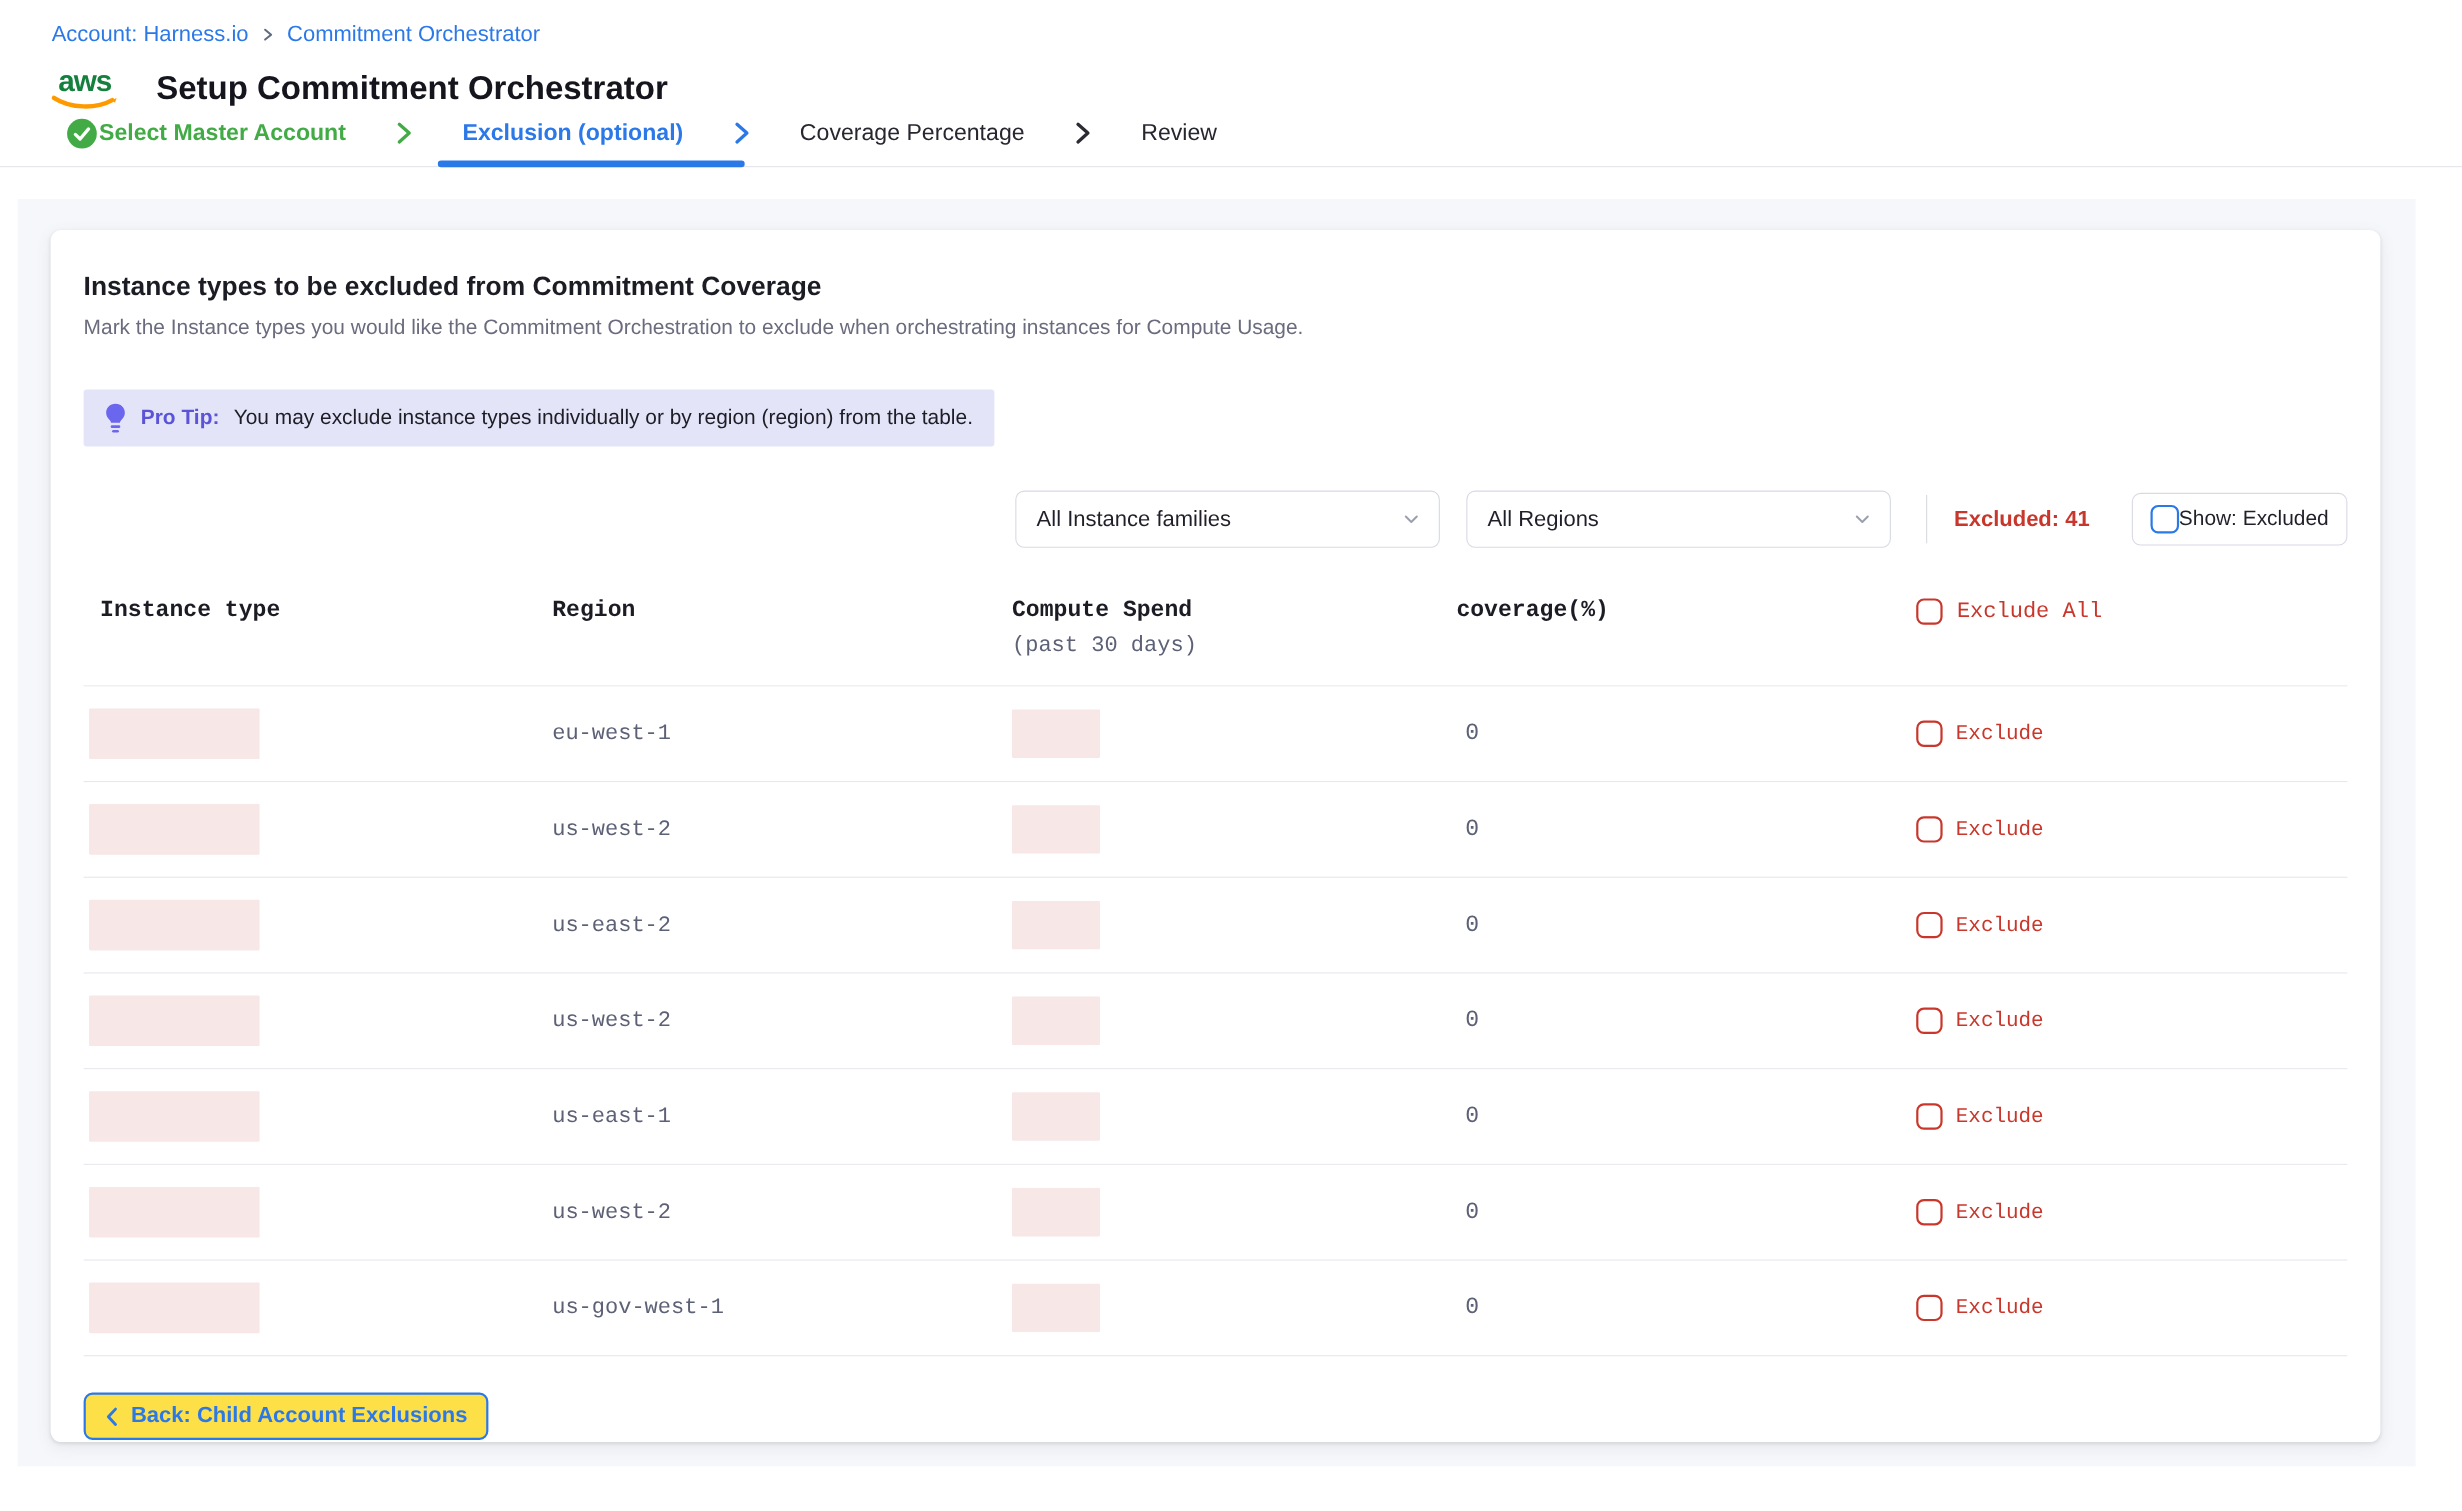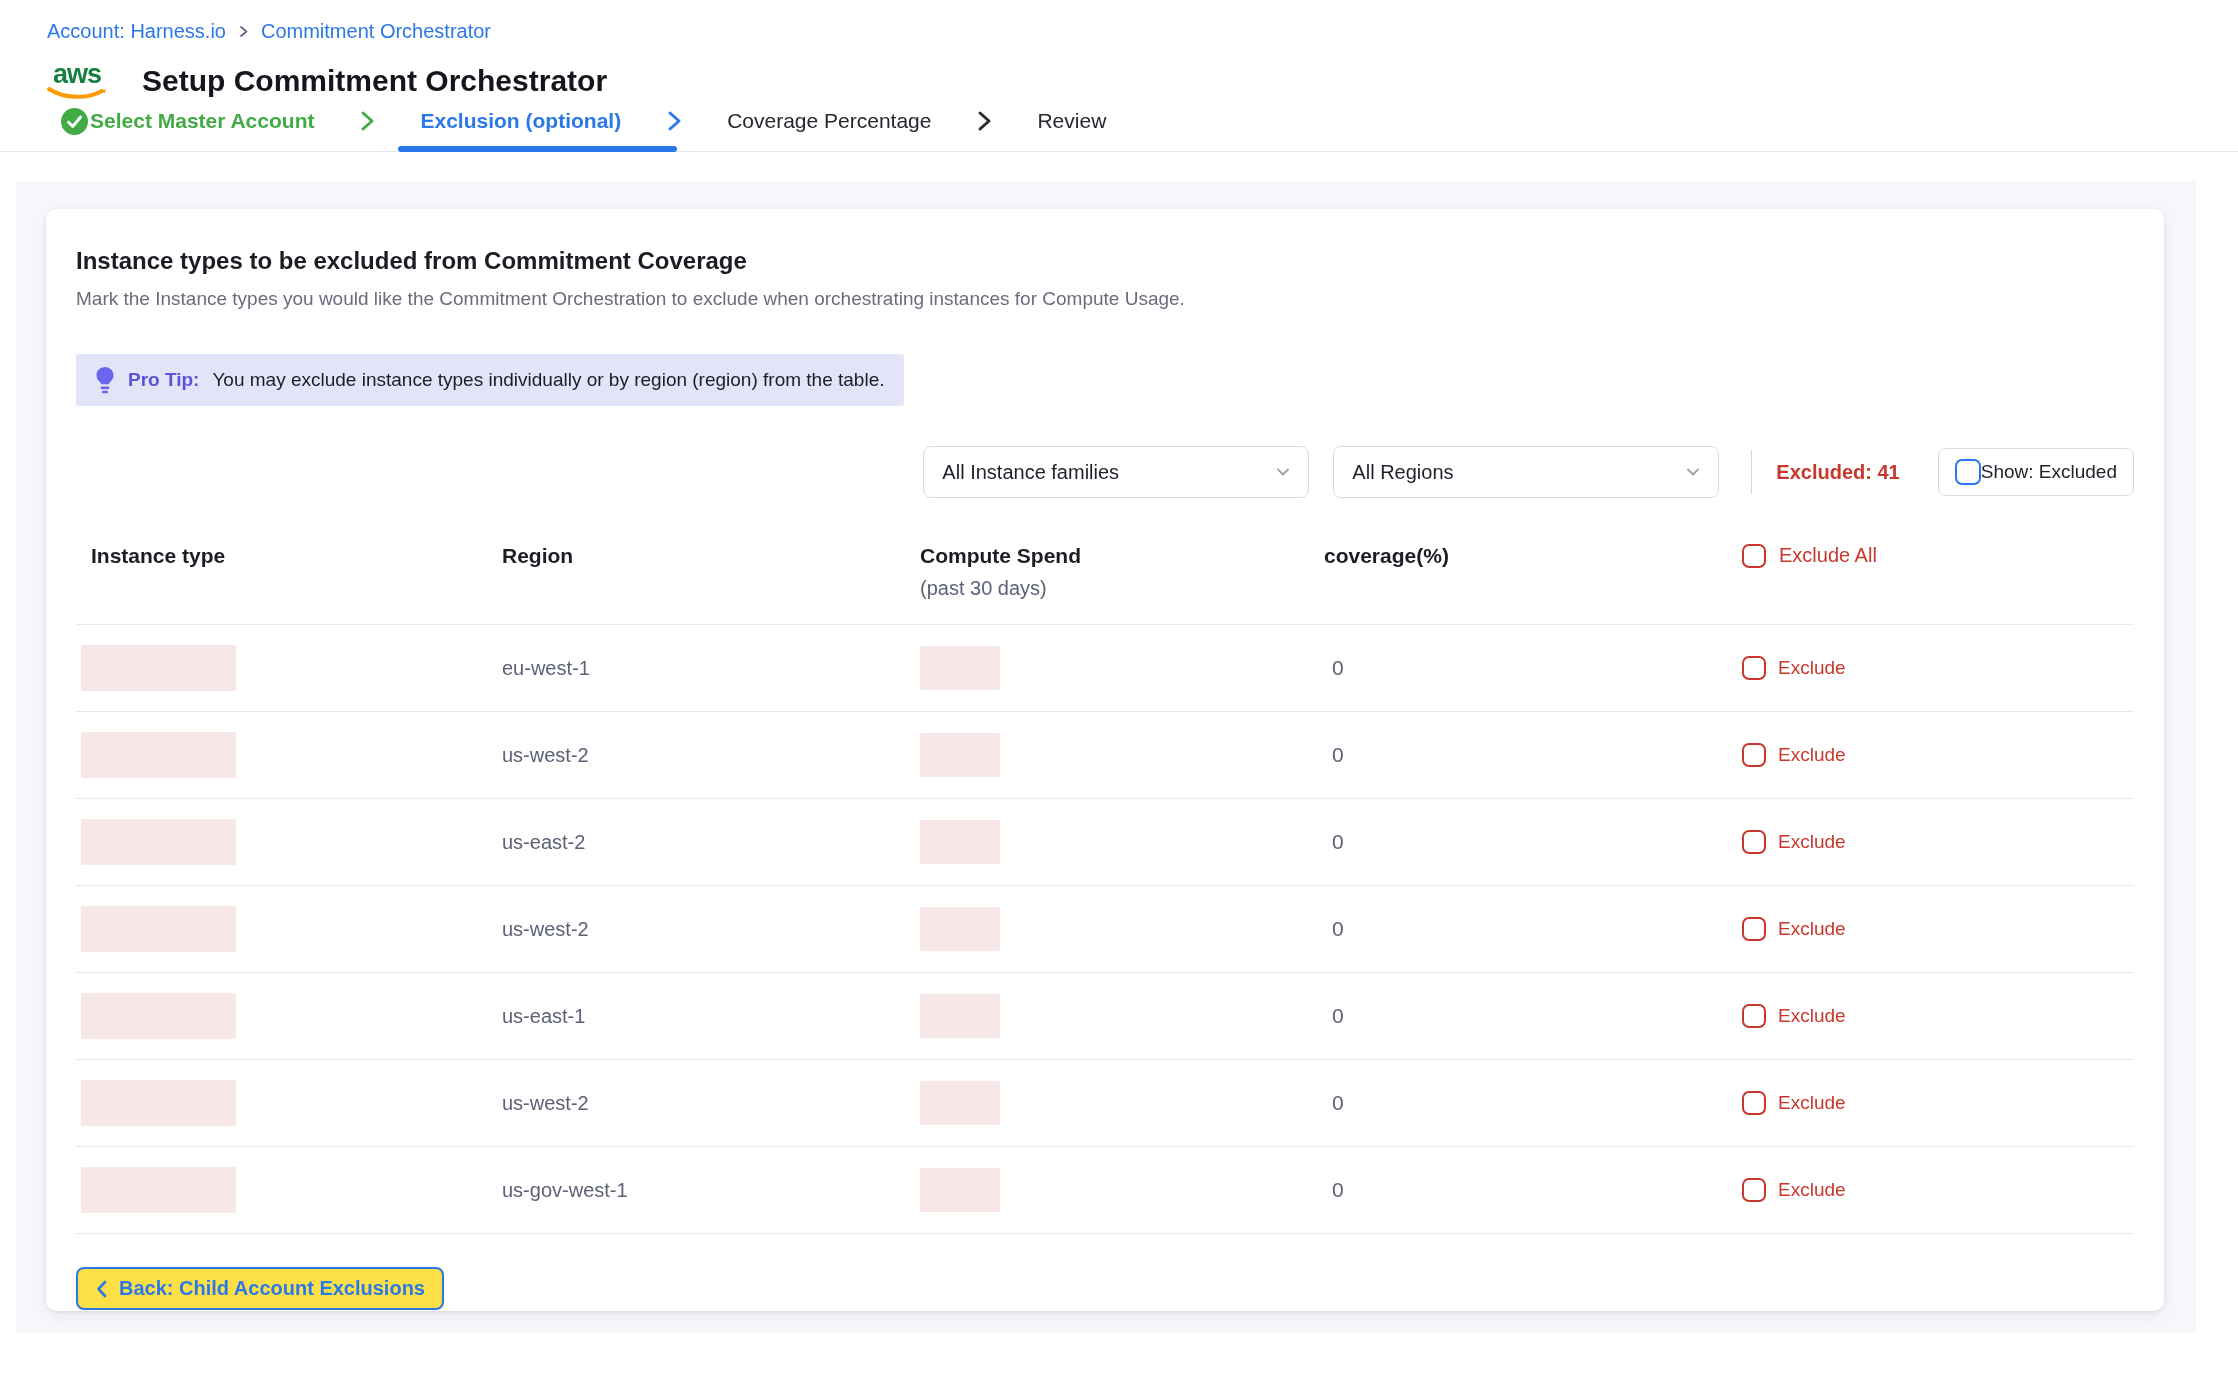--- a/index.html
+++ b/index.html
@@ -52,27 +52,27 @@
           display:flex;align-items:center;justify-content:space-between;padding:0 16px 0 18px;
           font-size:20px;color:#1f2029;cursor:pointer;}
   .vdivider{width:1px;height:44px;background:var(--border);margin-left:8px;}
   .excluded-count{color:var(--red);font-weight:700;font-size:20px;margin:0 14px 0 0;}
   .show-box{height:48px;border:1px solid var(--border);border-radius:8px;background:#fff;display:flex;
             align-items:center;padding:0 16px;font-size:19px;color:#1f2029;cursor:pointer;}
   .checkbox{display:inline-block;background:#fff;border-radius:7px;cursor:pointer;flex:none;}
   .checkbox.blue{width:26px;height:26px;border:2px solid var(--accent);}
   .checkbox.red{width:24px;height:24px;border:2px solid var(--red);border-radius:7px;}
   
-  .table{margin-top:46px;}
+  .table{margin-top:46px;font-family:Liberation Mono, monospace;}
   .thead,.trow{display:grid;grid-template-columns:426px 418px 404px 414px auto;align-items:start;}
   .thead{padding-bottom:24px;border-bottom:1px solid #e9eaf1;}
   .th{font-size:21px;font-weight:700;color:var(--ink);}
   .th.first{padding-left:15px;}
   .th-sub{margin-top:9px;font-size:20px;font-weight:400;color:var(--gray);}
-  .exclude-all{display:flex;align-items:flex-start;gap:13px;color:var(--red);font-size:20px;font-weight:500;cursor:pointer;margin-left:4px;}
+  .exclude-all{display:flex;align-items:center;gap:13px;color:var(--red);font-size:20px;font-weight:500;cursor:pointer;margin-left:4px;}
   .trow{height:87px;border-bottom:1px solid var(--rowline);align-items:center;font-size:20px;color:var(--gray);}
   .redact{background:var(--pink);border-radius:1px;}
   .redact.big{width:155px;height:46px;margin-left:5px;}
   .redact.small{width:80px;height:44px;}
   .coverage-val{font-size:21px;margin-left:8px;}
   .exclude-cell{display:flex;align-items:center;gap:12px;color:var(--red);font-size:19px;cursor:pointer;margin-left:4px;}
   
   .back-btn{margin-top:33px;display:inline-flex;align-items:center;gap:10px;height:43px;padding:0 17px;
             border:2px solid var(--accent);border-radius:8px;background:#fde047;color:var(--accent);
             font-size:20px;font-weight:700;cursor:pointer;font-family:inherit;}

